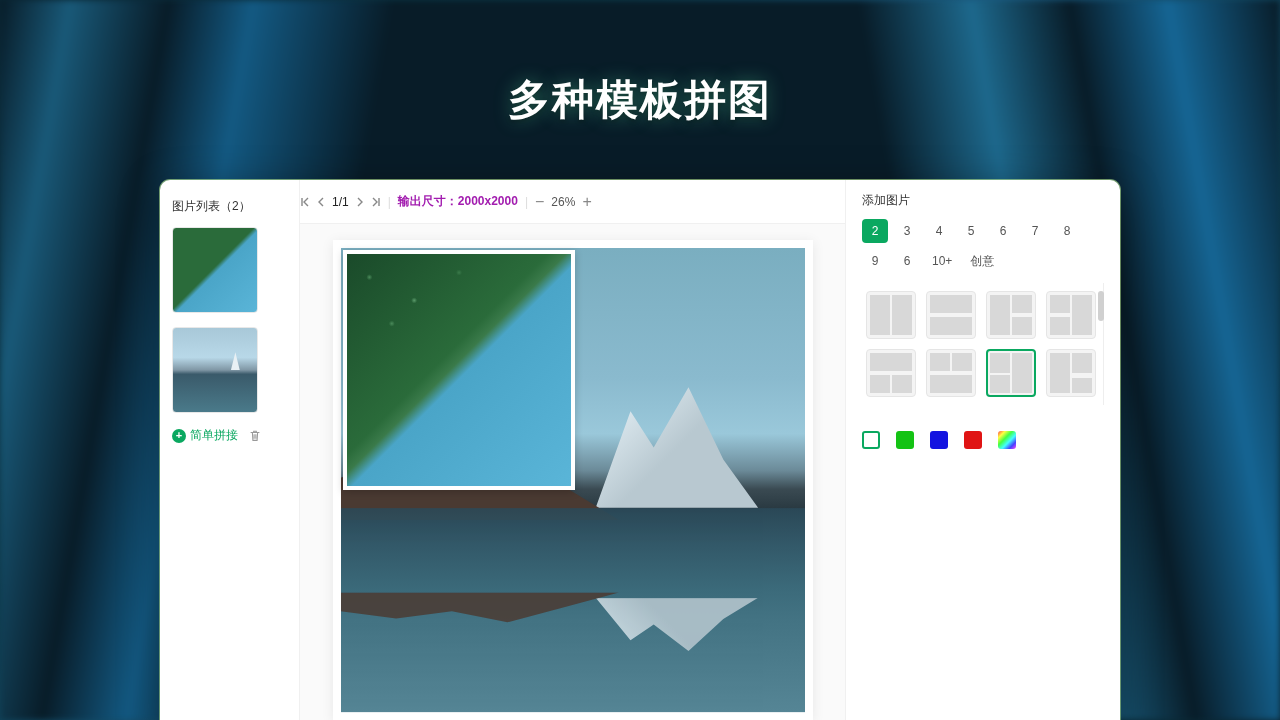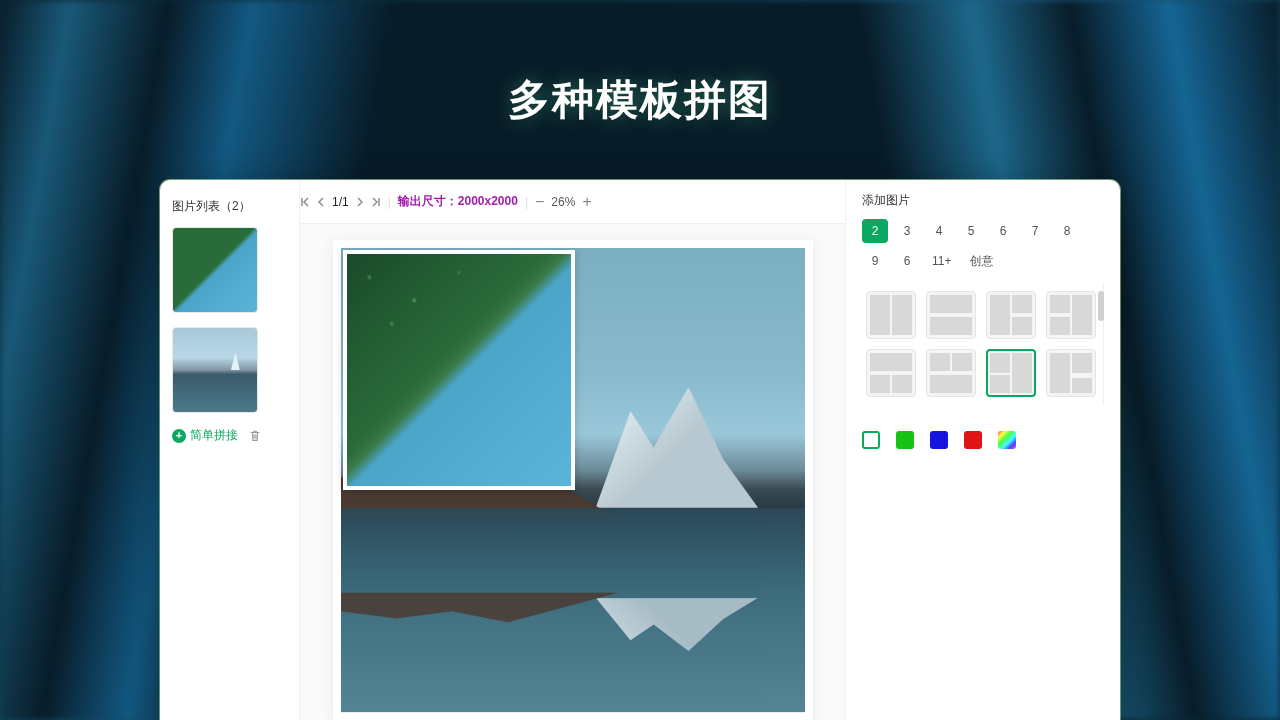--- a/index.html
+++ b/index.html
@@ -214,21 +214,21 @@
       <div class="count-row" id="counts">
           <div class="count-btn active">2</div>
           <div class="count-btn">3</div>
           <div class="count-btn">4</div>
           <div class="count-btn">5</div>
           <div class="count-btn">6</div>
           <div class="count-btn">7</div>
           <div class="count-btn">8</div>
           <div class="count-btn">9</div>
           <div class="count-btn">6</div>
-          <div class="count-btn">11+</div>
+          <div class="count-btn">10+</div>
           <div class="count-btn">创意</div>
         </div>
 
       <div class="template-grid-wrap">
         <div class="template-grid">
           <div class="tpl">
             <div class="inner" style="left:3px;top:3px;width:20px;bottom:3px"></div>
             <div class="inner" style="right:3px;top:3px;width:20px;bottom:3px"></div>
           </div>
           <div class="tpl">

